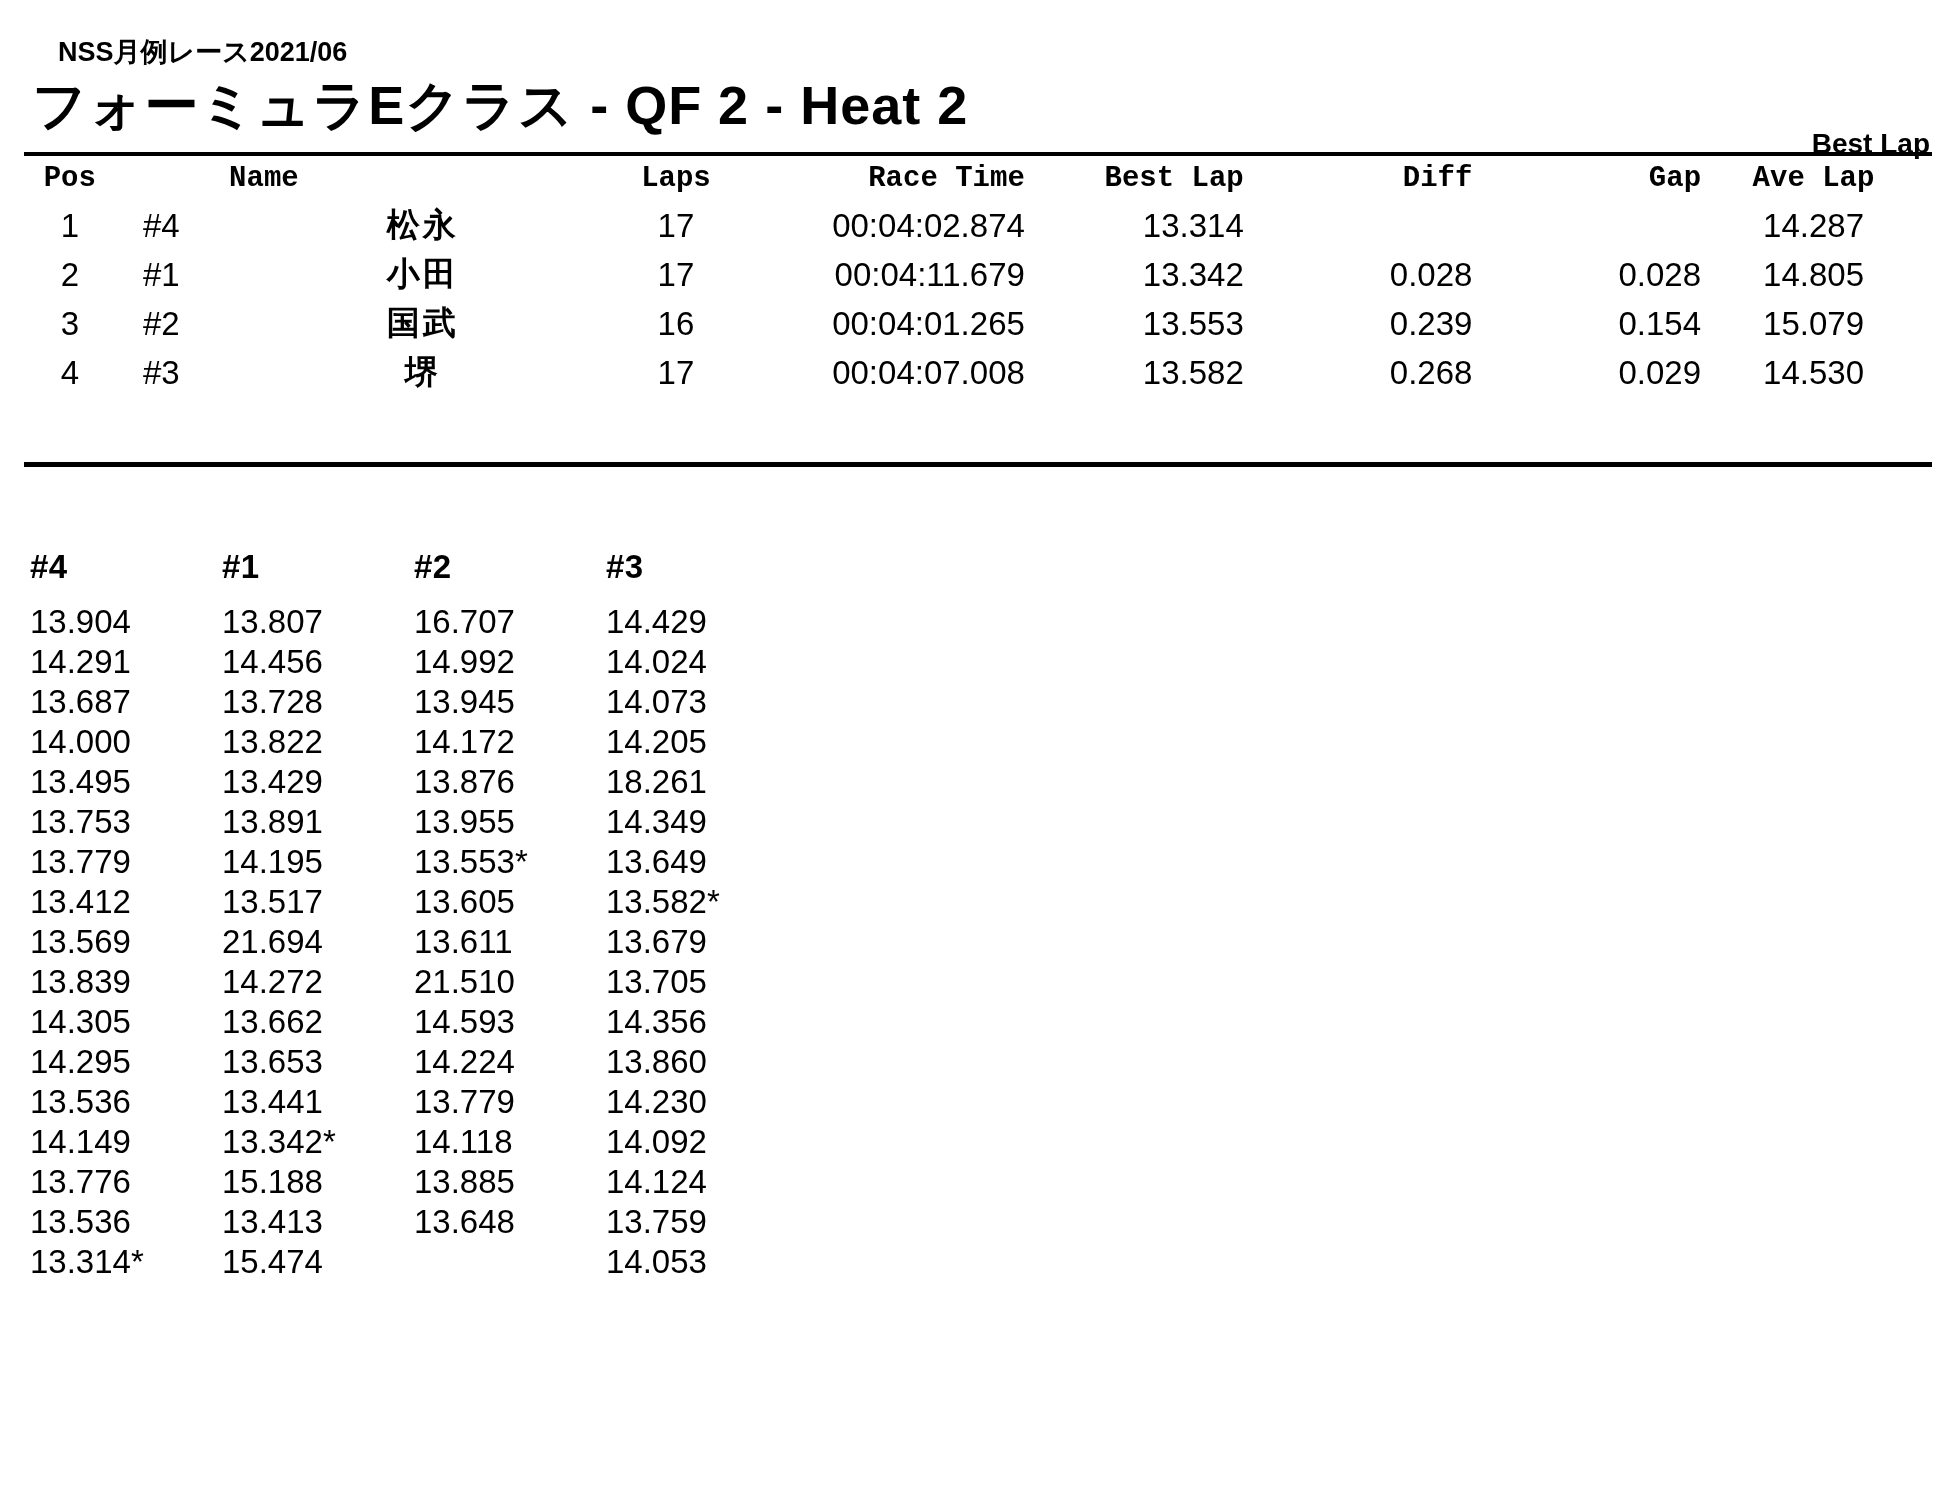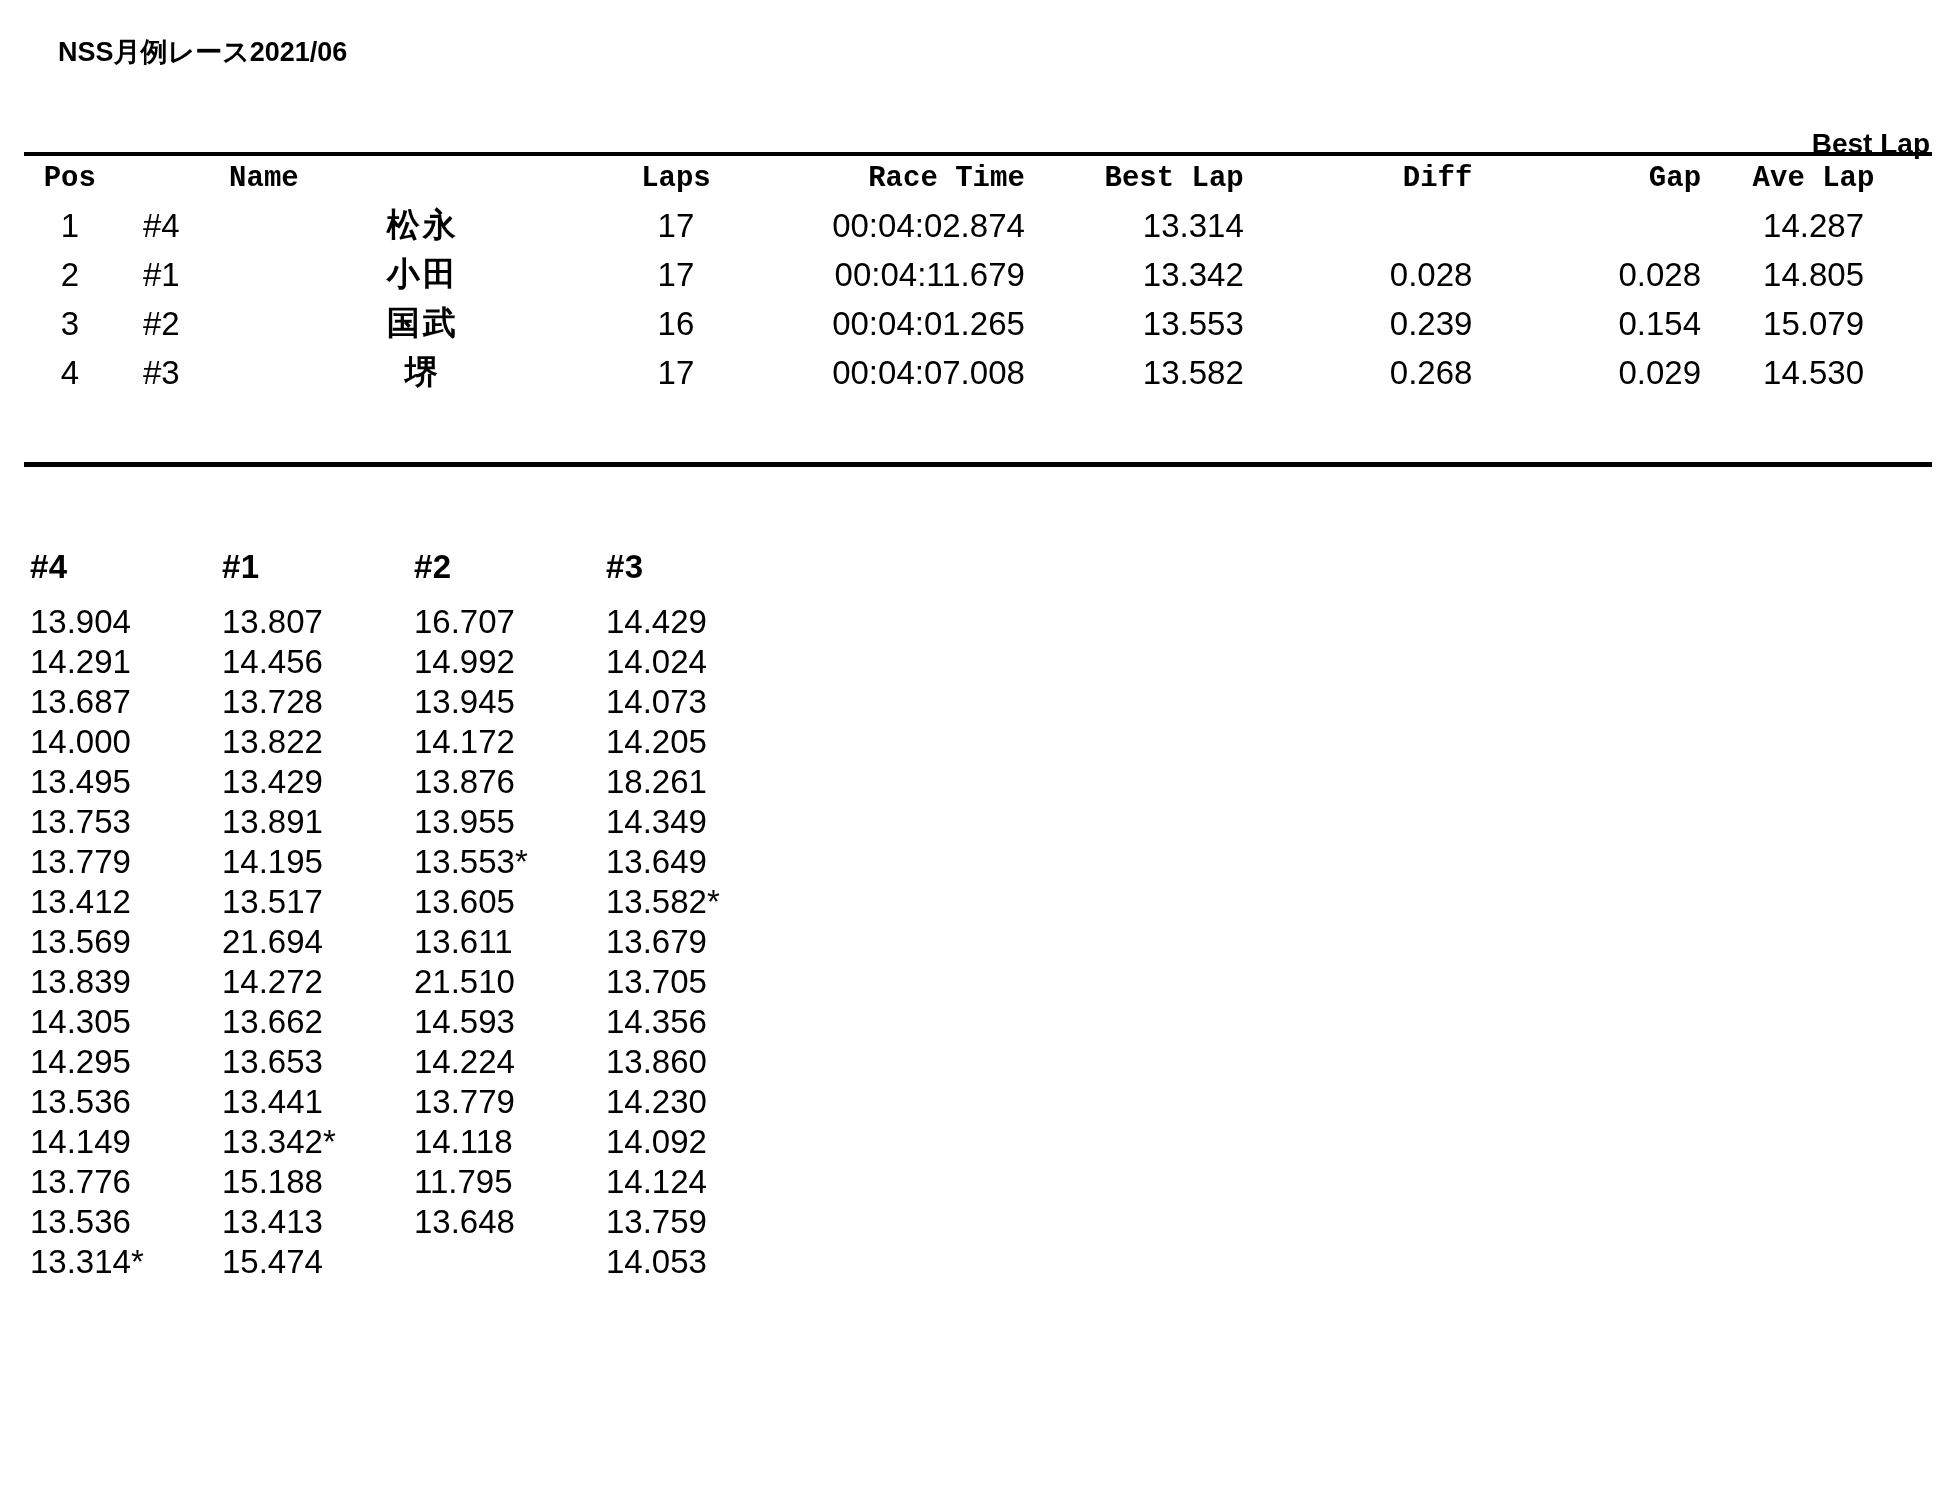--- a/index.html
+++ b/index.html
@@ -120,20 +120,21 @@
     white-space: nowrap;
   }
   .lap-col .lap-cell.empty { color: transparent; }
 </style>
 </head>
 <body>
 
 <div class="page">
 
   <div class="subtitle">NSS月例レース2021/06</div>
+  <div class="maintitle">フォーミュラEクラス  -  QF 2  -  Heat 2</div>
   <div class="bestlap-top">Best Lap</div>
 
   <div class="rule rule-top"></div>
   <div class="rule rule-bottom"></div>
 
   <table class="results">
     <thead>
       <tr>
         <th class="c-pos">Pos</th>
         <th class="c-car"></th>
@@ -247,21 +248,21 @@
       <div class="lap-cell">13.876</div>
       <div class="lap-cell">13.955</div>
       <div class="lap-cell">13.553*</div>
       <div class="lap-cell">13.605</div>
       <div class="lap-cell">13.611</div>
       <div class="lap-cell">21.510</div>
       <div class="lap-cell">14.593</div>
       <div class="lap-cell">14.224</div>
       <div class="lap-cell">13.779</div>
       <div class="lap-cell">14.118</div>
-      <div class="lap-cell">11.795</div>
+      <div class="lap-cell">13.885</div>
       <div class="lap-cell">13.648</div>
       <div class="lap-cell empty">&nbsp;</div>
     </div>
 
     <div class="lap-col">
       <div class="lap-head">#3</div>
       <div class="lap-cell">14.429</div>
       <div class="lap-cell">14.024</div>
       <div class="lap-cell">14.073</div>
       <div class="lap-cell">14.205</div>

